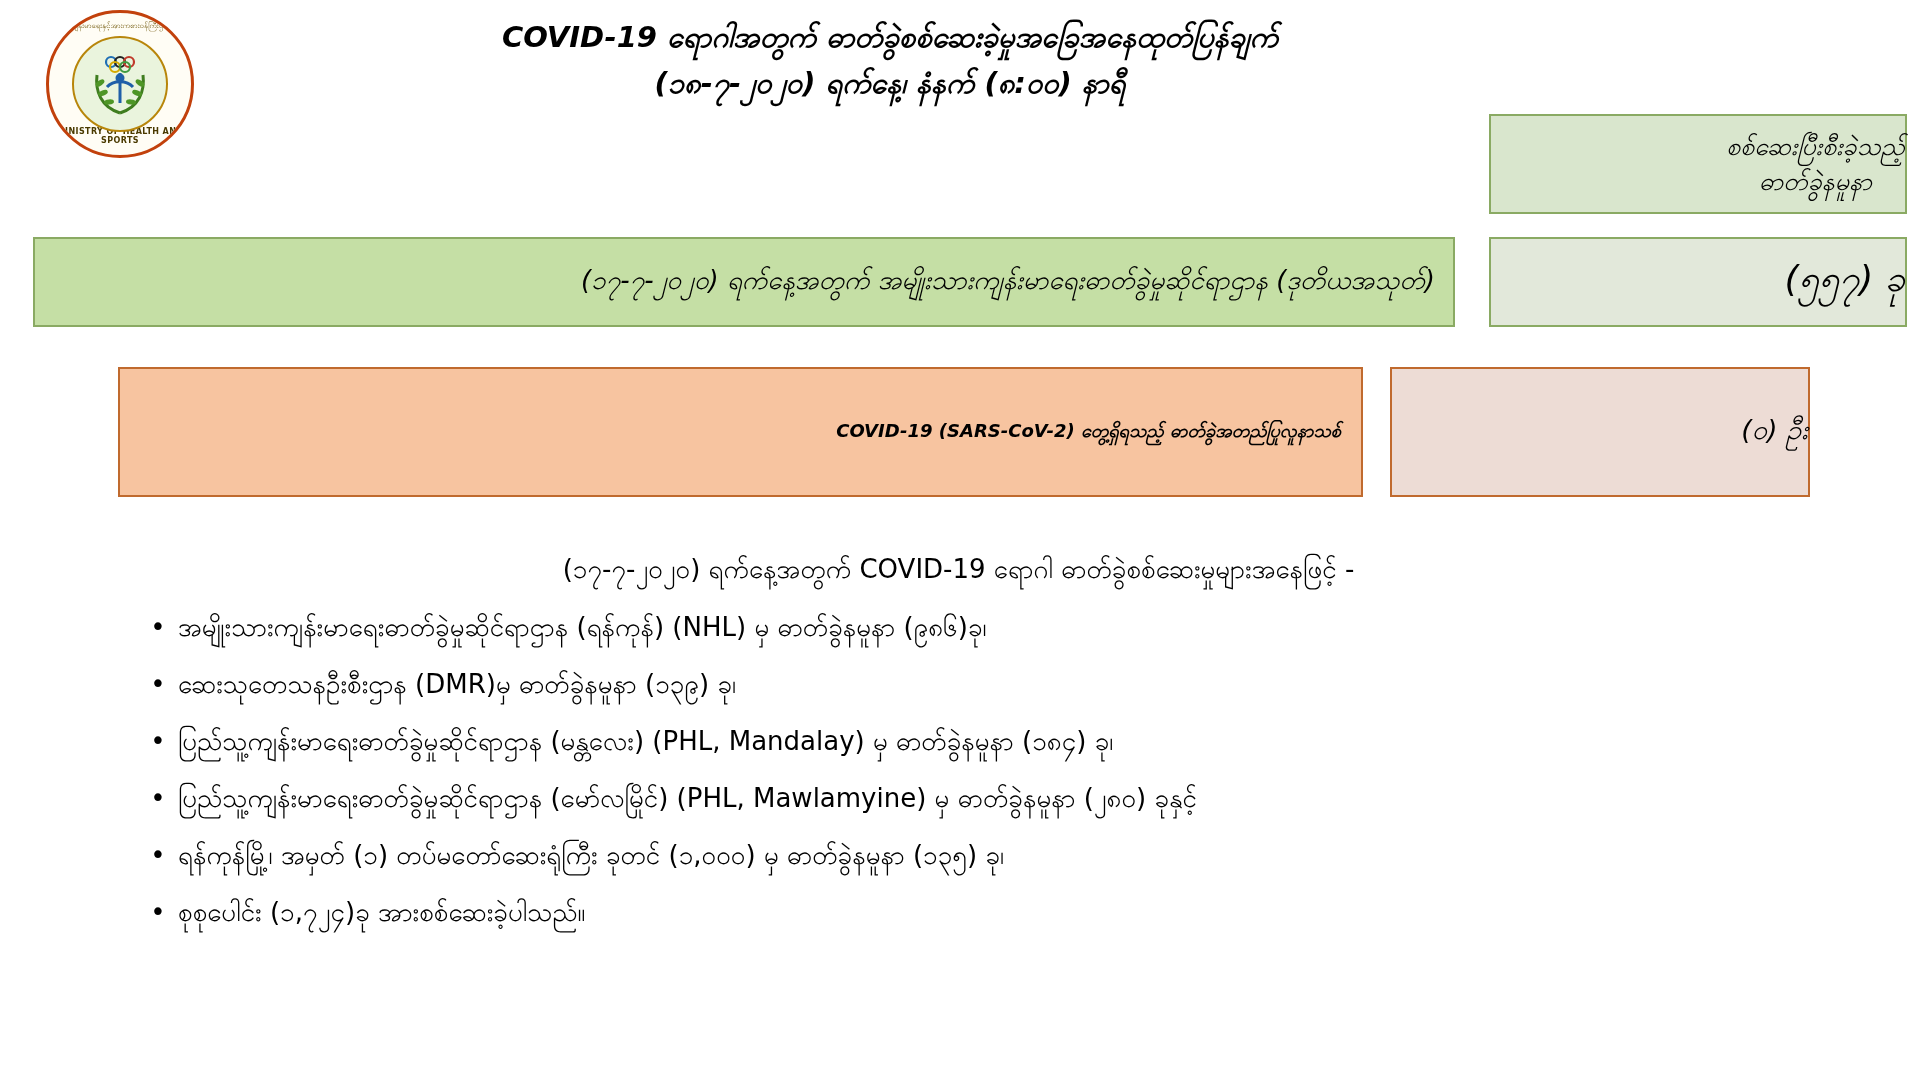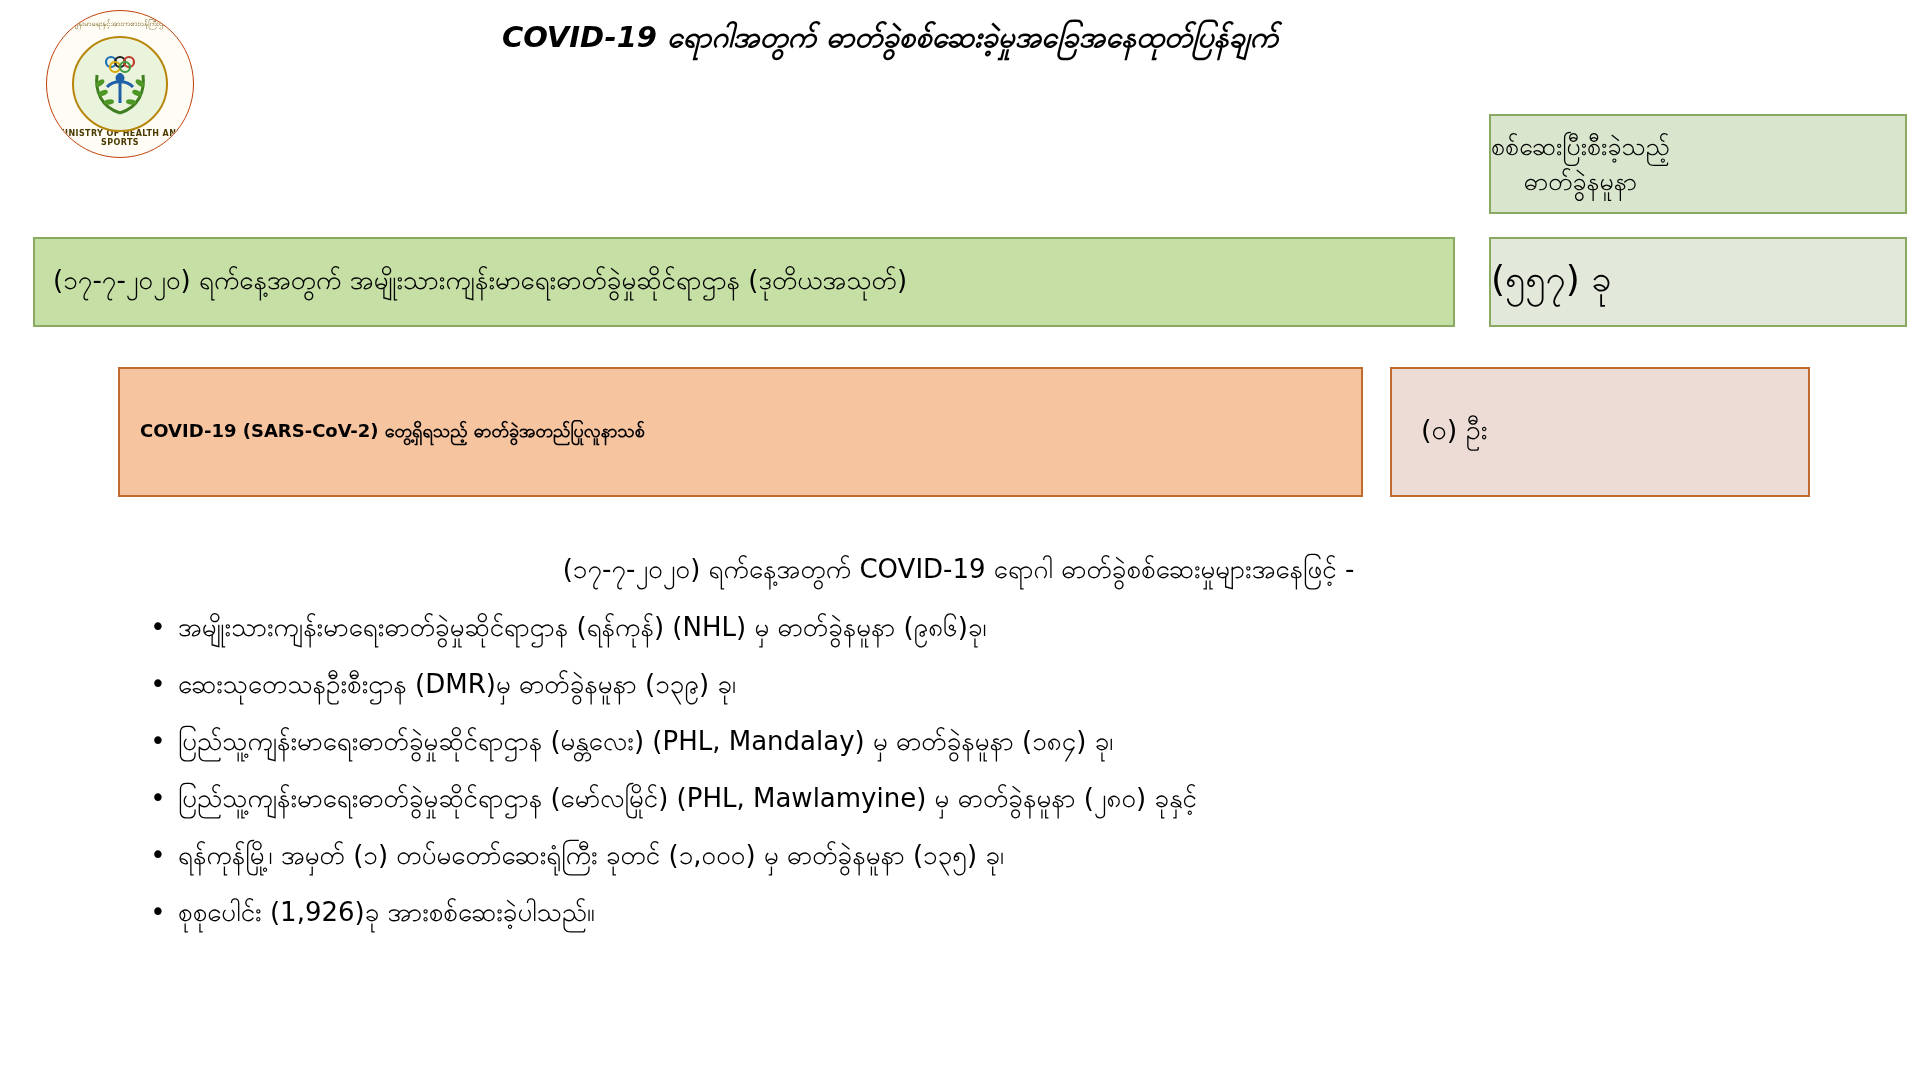--- a/index.html
+++ b/index.html
@@ -22,21 +22,21 @@
     position: absolute;
     left: 46px;
     top: 10px;
     width: 158px;
     height: 158px;
   }
   .logo-outer {
     width: 148px;
     height: 148px;
     border-radius: 50%;
-    border: 1px solid #c2410c;
+    border: 3px solid #c2410c;
     background: #fffdf5;
     position: relative;
     overflow: hidden;
   }
   .logo-ring-text {
     position: absolute;
     inset: 0;
     font-size: 7px;
     color: #6b5200;
   }
@@ -97,22 +97,23 @@
     line-height: 1.6;
     white-space: nowrap;
   }
 
   
   .box {
     position: absolute;
     border: 2px solid;
     display: flex;
     align-items: center;
-    justify-content: flex-start;
-    text-align: center;
+    justify-content: flex-end;
+    text-align: center;
+    font-style: italic;
   }
   .box-tested-label {
     left: 1489px;
     top: 114px;
     width: 418px;
     height: 100px;
     background: #d9e6cd;
     border-color: #8aaa63;
     font-size: 25px;
     line-height: 1.4;
@@ -231,20 +232,21 @@
           <circle cx="37" cy="31" r="4.5" fill="#1f5fa8"></circle>
           <path d="M24 40 C30 33 44 33 50 40" fill="none" stroke="#1f5fa8" stroke-width="3"></path>
         </svg>
       </span>
     </div>
   </div>
 </div>
 
 <div class="title-block">
   <div class="title-line1">COVID-19 ရောဂါအတွက် ဓာတ်ခွဲစစ်ဆေးခဲ့မှုအခြေအနေထုတ်ပြန်ချက်</div>
+  <div class="title-line2">(၁၈-၇-၂၀၂၀) ရက်နေ့၊ နံနက် (၈:၀၀) နာရီ</div>
 </div>
 
 <div class="box box-tested-label">
   <div>
     <div>စစ်ဆေးပြီးစီးခဲ့သည့်</div>
     <div>ဓာတ်ခွဲနမူနာ</div>
   </div>
 </div>
 
 <div class="box green-bar">(၁၇-၇-၂၀၂၀) ရက်နေ့အတွက် အမျိုးသားကျန်းမာရေးဓာတ်ခွဲမှုဆိုင်ရာဌာန (ဒုတိယအသုတ်)</div>
@@ -272,15 +274,15 @@
   <div class="bullet">
     <span class="dot">•</span>
     <span class="txt">ပြည်သူ့ကျန်းမာရေးဓာတ်ခွဲမှုဆိုင်ရာဌာန (မော်လမြိုင်) (PHL, Mawlamyine) မှ ဓာတ်ခွဲနမူနာ (၂၈၀) ခုနှင့်</span>
   </div>
   <div class="bullet">
     <span class="dot">•</span>
     <span class="txt">ရန်ကုန်မြို့၊ အမှတ် (၁) တပ်မတော်ဆေးရုံကြီး ခုတင် (၁,၀၀၀) မှ ဓာတ်ခွဲနမူနာ (၁၃၅) ခု၊</span>
   </div>
   <div class="bullet">
     <span class="dot">•</span>
-    <span class="txt">စုစုပေါင်း (1,926)ခု အားစစ်ဆေးခဲ့ပါသည်။</span>
+    <span class="txt">စုစုပေါင်း (၁,၇၂၄)ခု အားစစ်ဆေးခဲ့ပါသည်။</span>
   </div>
 </div>
 
 </body></html>

